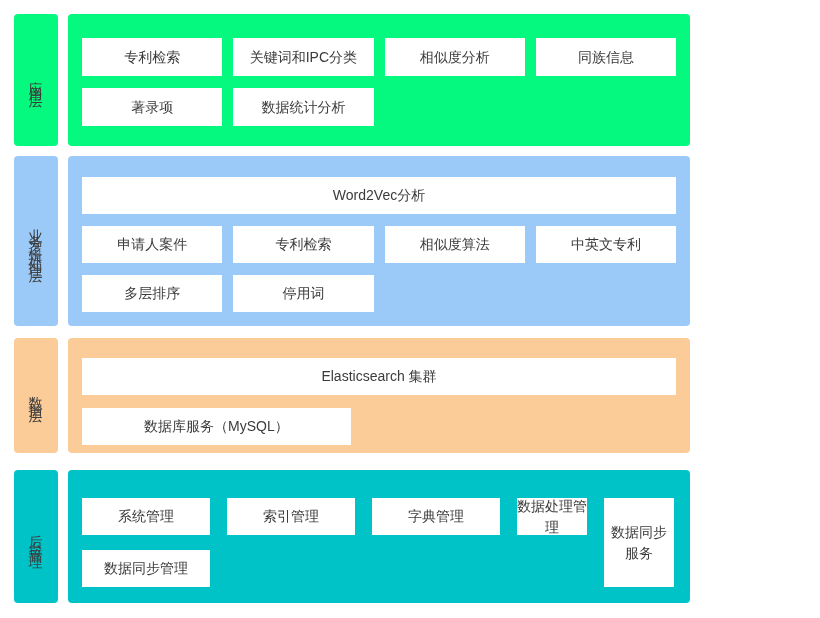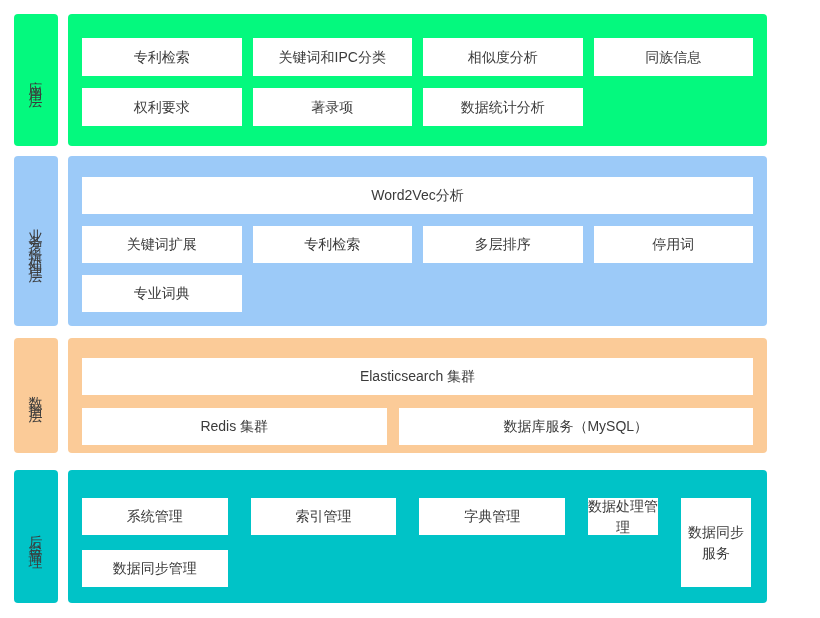--- a/index.html
+++ b/index.html
@@ -7,21 +7,21 @@
   body {
     width: 820px; height: 618px;
     font-family: "Liberation Sans", "DejaVu Sans", sans-serif;
     color: #3b3b3b;
     position: relative;
     overflow: hidden;
   }
   .diagram {
     position: absolute;
     left: 14px; top: 14px;
-    width: 753px;
+    width: 676px;
   }
   .layer {
     display: flex;
     align-items: stretch;
   }
   .layer + .layer { margin-top: 10px; }
   .layer.l-data { margin-top: 12px; border-radius: 30px; }
   .layer.l-admin { margin-top: 17px; }
 
   .side {
@@ -93,21 +93,21 @@
   }
 
   
   .l-admin { height: 133px; }
   .l-admin .side, .l-admin .main { background: #00C3C7; }
   .l-admin .main { padding: 28px 16px 0 14px; }
   .grid-admin {
     display: grid;
     grid-template-columns: 1fr 1fr 1fr 70px 70px;
     grid-template-rows: 37px 37px;
-    gap: 15px 23px;
+    gap: 15px 17px;
   }
   .tall {
     grid-row: 1 / span 2;
     padding: 4px;
   }
   .tall.c4 { grid-column: 4; }
   .tall.c5 { grid-column: 5; }
 </style>
 </head>
 <body>
@@ -117,51 +117,50 @@
   <div class="layer l-app">
     <div class="side">
       <span class="vtext">应用层</span>
     </div>
     <div class="main">
       <div class="grid-app">
         <div class="box">专利检索</div>
         <div class="box">关键词和IPC分类</div>
         <div class="box">相似度分析</div>
         <div class="box">同族信息</div>
-        <div class="box">权利要求</div>
         <div class="box">著录项</div>
         <div class="box">数据统计分析</div>
       </div>
     </div>
   </div>
 
   <div class="layer l-logic">
     <div class="side">
       <span class="vtext">业务逻辑处理层</span>
     </div>
     <div class="main">
       <div class="grid-logic">
         <div class="box span-all">Word2Vec分析</div>
-        <div class="box">关键词扩展</div>
+        <div class="box">申请人案件</div>
         <div class="box">专利检索</div>
+        <div class="box">相似度算法</div>
+        <div class="box">中英文专利</div>
         <div class="box">多层排序</div>
         <div class="box">停用词</div>
-        <div class="box">专业词典</div>
       </div>
     </div>
   </div>
 
   <div class="layer l-data">
     <div class="side">
       <span class="vtext">数据层</span>
     </div>
     <div class="main">
       <div class="grid-data">
         <div class="box span-all">Elasticsearch 集群</div>
-        <div class="box">Redis 集群</div>
         <div class="box">数据库服务（MySQL）</div>
       </div>
     </div>
   </div>
 
   <div class="layer l-admin">
     <div class="side">
       <span class="vtext">后台管理</span>
     </div>
     <div class="main">

